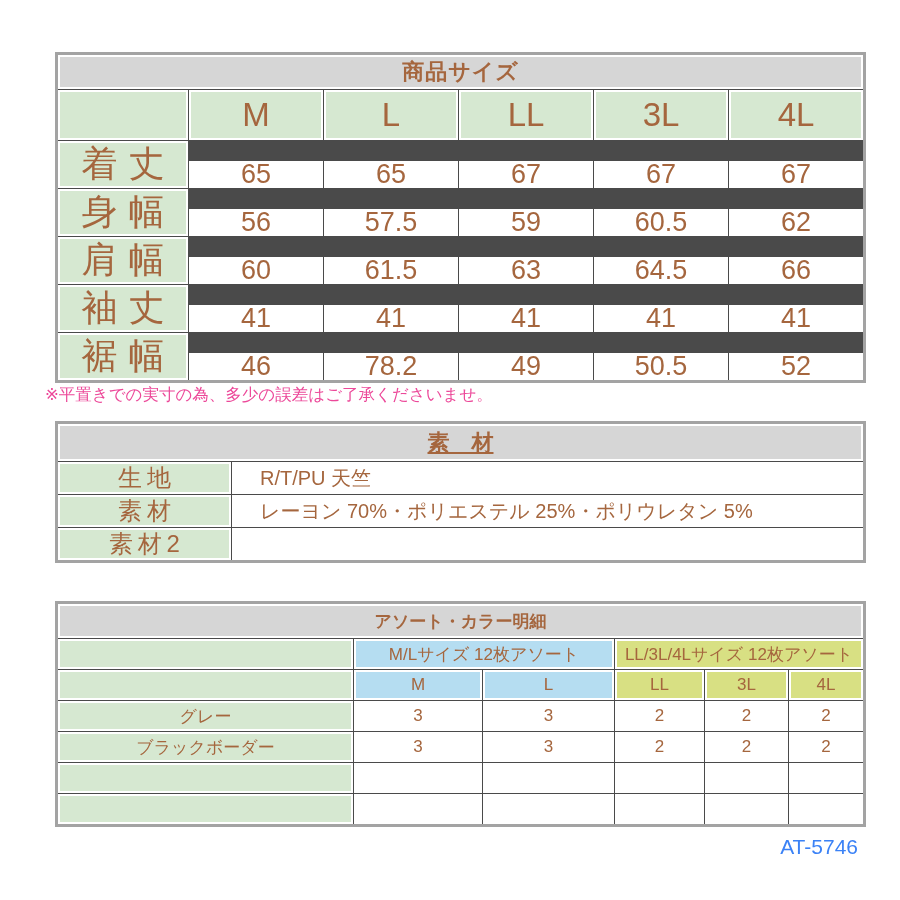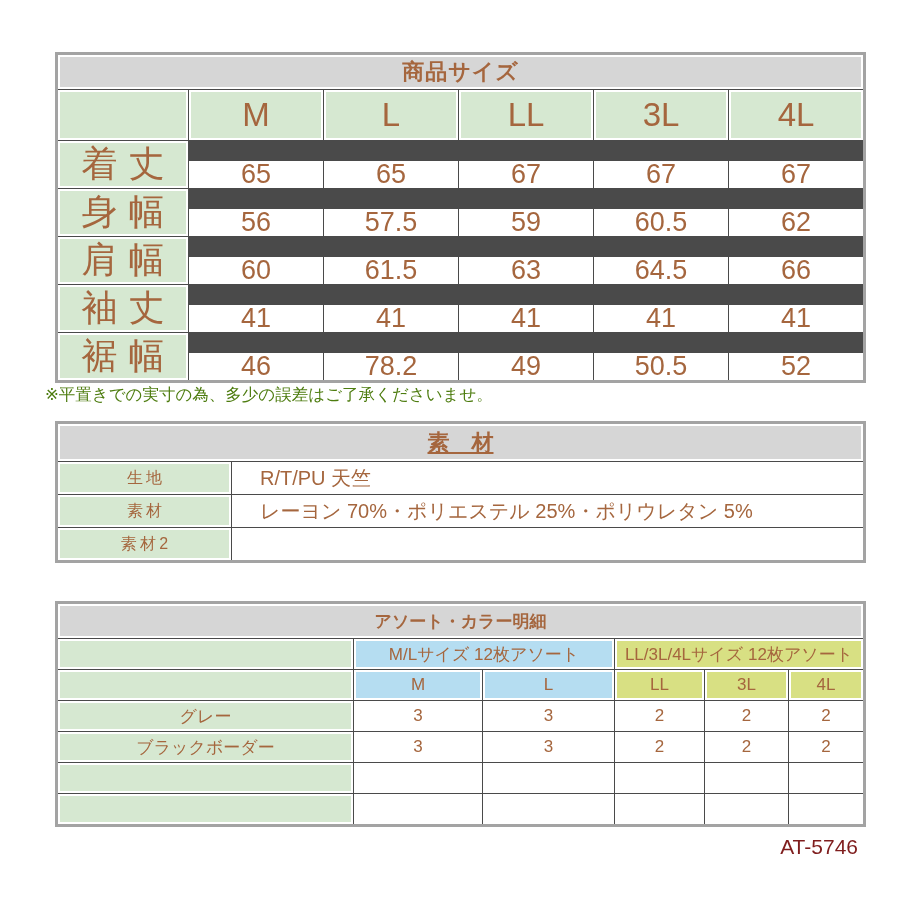--- a/index.html
+++ b/index.html
@@ -25,40 +25,40 @@
 
   
   .t1{left:55px;top:52px;width:805px;
       grid-template-columns:130px repeat(5,1fr);
       grid-template-rows:34px 50px repeat(5,47px);}
   .t1 .th{font-size:22px;font-weight:600;letter-spacing:1px;}
   .t1 .colhead{font-size:33px;}
   .t1 .rowlabel{font-size:36px;letter-spacing:0.3em;text-indent:0.3em;}
   .t1 .val{font-size:27px;margin-top:20px;}
 
-  .note{position:absolute;left:45px;top:384px;font-size:16.5px;color:#4d7c0f;}
+  .note{position:absolute;left:45px;top:384px;font-size:16.5px;color:#ec4899;}
 
   
   .t2{left:55px;top:421px;width:805px;
       grid-template-columns:173px 1fr;
       grid-template-rows:37px repeat(3,32px);}
   .t2 .th{font-size:22px;font-weight:600;text-decoration:underline;}
-  .t2 .rowlabel{font-size:16px;letter-spacing:0.2em;text-indent:0.2em;}
+  .t2 .rowlabel{font-size:24px;letter-spacing:0.2em;text-indent:0.2em;}
   .t2 .val{justify-content:flex-start;padding-left:26px;font-size:20px;}
 
   
   .t3{left:55px;top:601px;width:805px;
       grid-template-columns:295px 128px 131px 89px 83px 1fr;
       grid-template-rows:34px repeat(6,30px);}
   .t3 .th{font-size:20px;font-weight:600;}
   .t3 .cell{font-size:17px;}
   .t3 .group-ml{grid-column:2 / span 2;}
   .t3 .group-ll{grid-column:4 / span 3;}
 
-  .code{position:absolute;right:42px;top:835px;font-size:21px;color:#7f1d1d;}
+  .code{position:absolute;right:42px;top:835px;font-size:21px;color:#3b82f6;}
 </style>
 </head>
 <body>
 
 <div class="tbl t1">
   <div class="cell gray th span-all">商品サイズ</div>
 
   <div class="cell green"></div>
   <div class="cell green colhead">M</div>
   <div class="cell green colhead">L</div>

